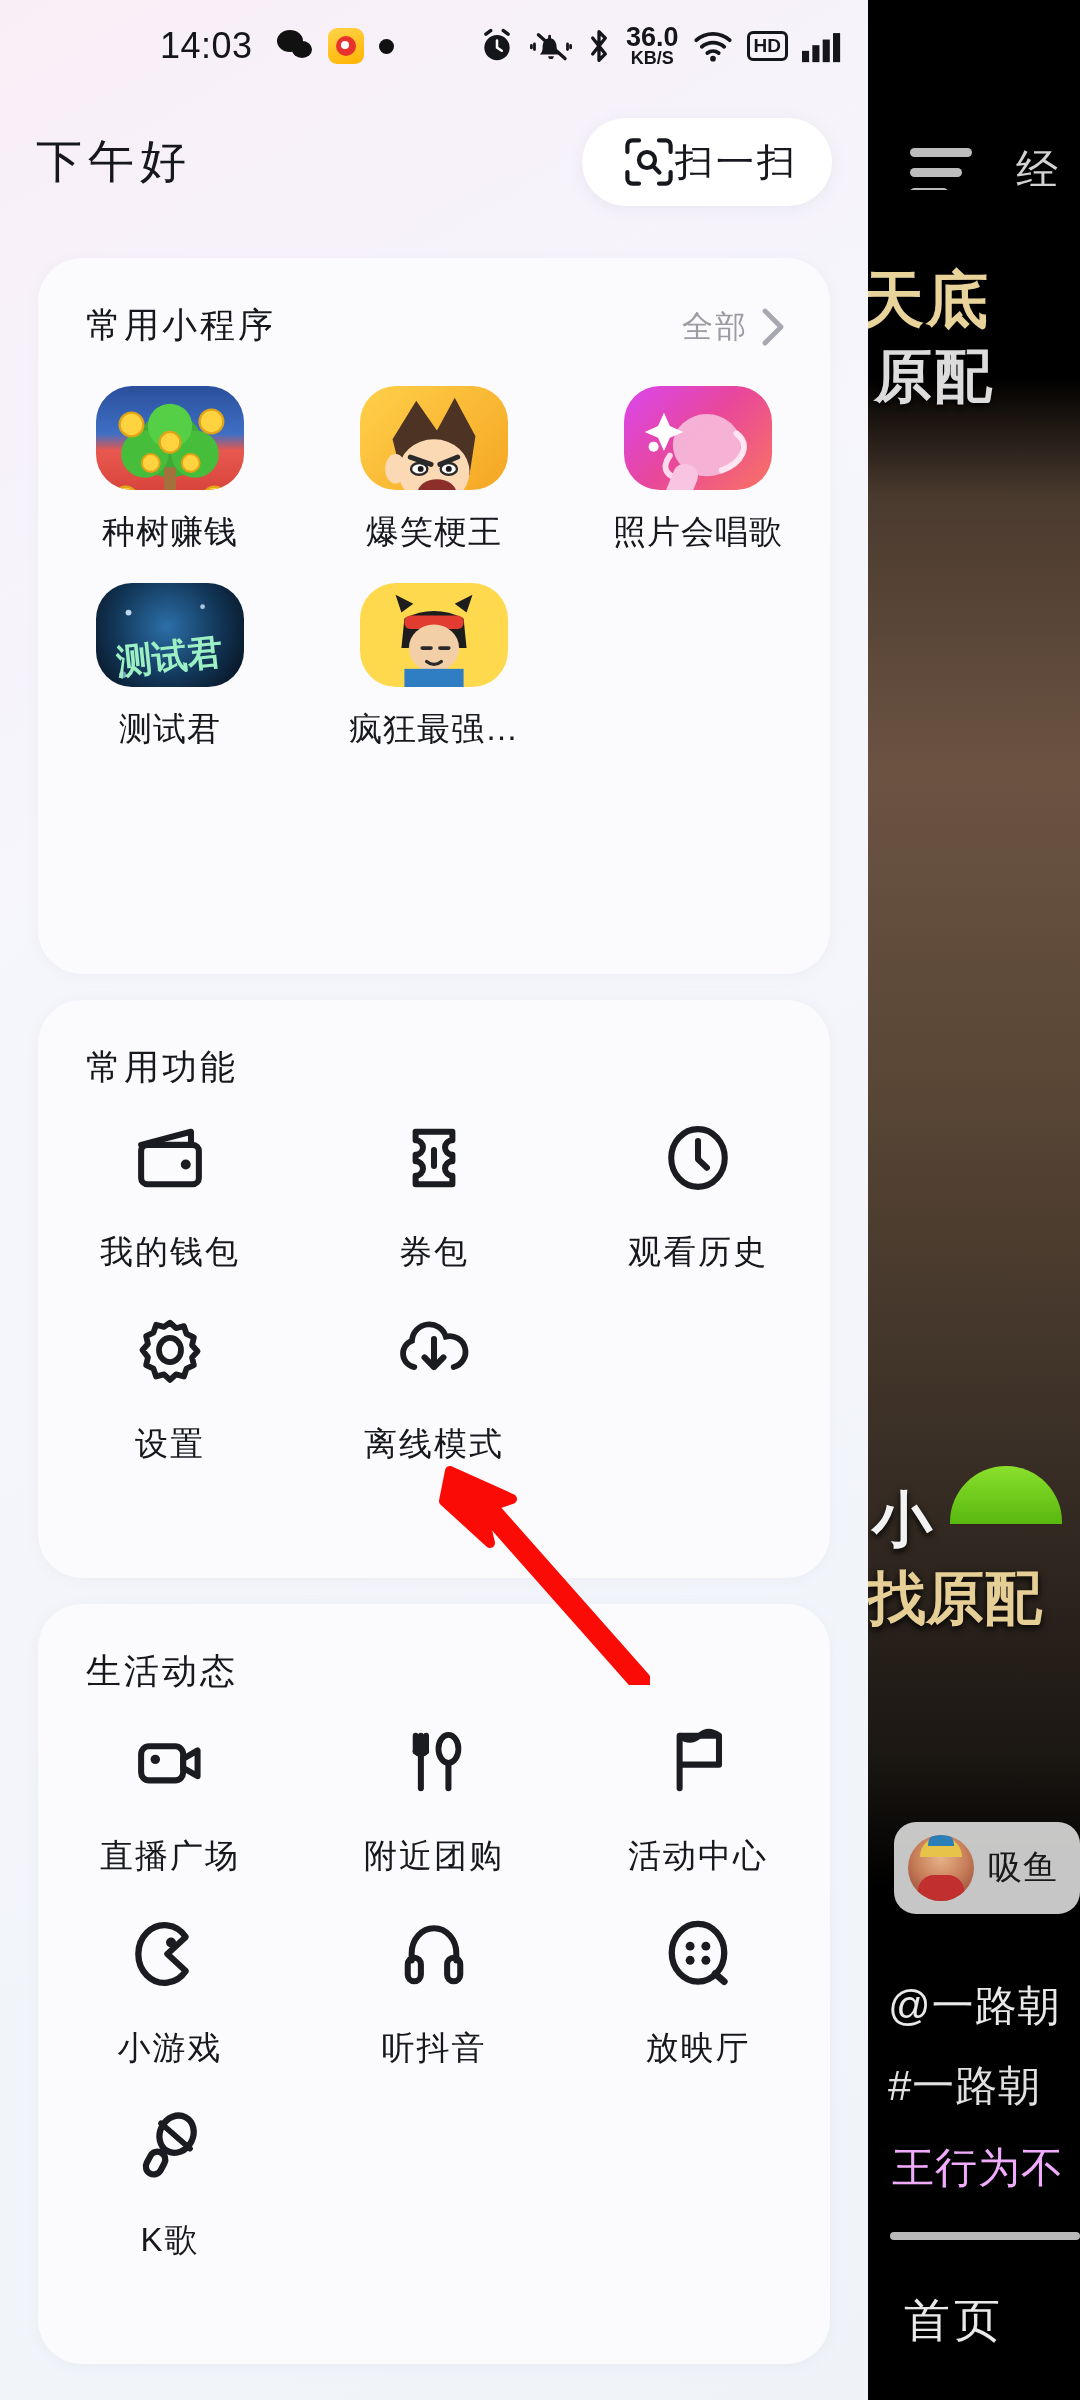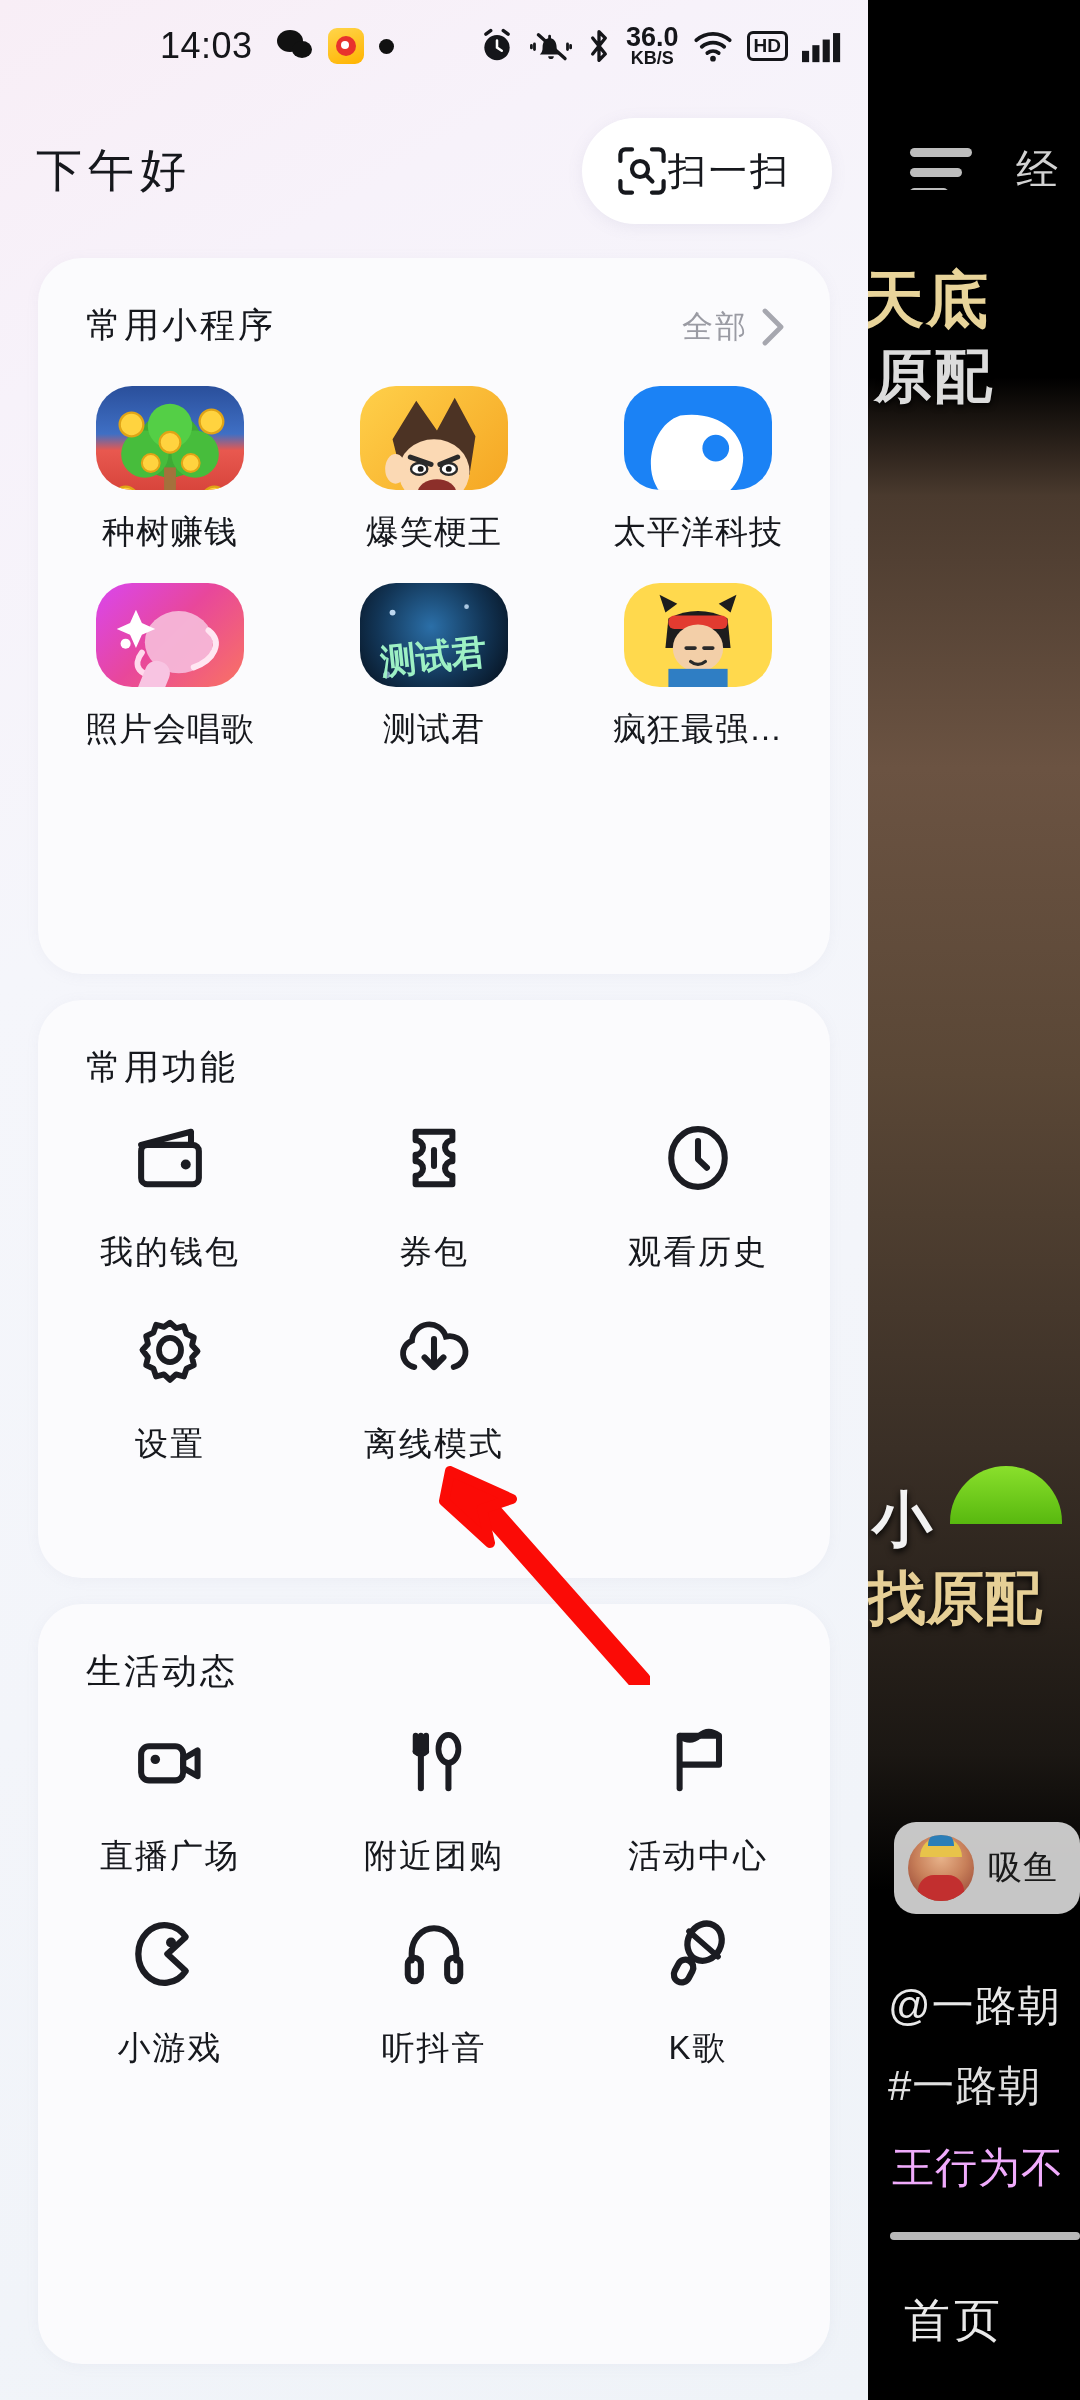--- a/index.html
+++ b/index.html
@@ -48,22 +48,22 @@
   }
 
   
   #app-header {
     position: absolute; top: 118px; left: 0; width: 868px;
     display: flex; align-items: center; padding: 0 36px;
   }
   .greeting { font-size: 46px; color: #16181d; letter-spacing: 6px; font-weight: 500; }
   .scan-pill {
     margin-left: auto; background: #ffffff; border-radius: 60px;
-    height: 106px; min-width: 250px; display: flex; align-items: center;
-    justify-content: flex-start; padding: 0 34px;
+    height: 88px; min-width: 250px; display: flex; align-items: center;
+    justify-content: flex-end; padding: 0 34px;
     box-shadow: 0 3px 16px rgba(120,120,160,.10);
   }
   .scan-pill .label { font-size: 38px; color: #16181d; letter-spacing: 3px; }
 
   
   .card {
     position: absolute; left: 38px; width: 792px;
     background: #fbfbfd; border-radius: 44px;
     box-shadow: 0 2px 14px rgba(140,140,170,.07);
   }
@@ -262,29 +262,20 @@
               <circle cx="41" cy="56" r="2" fill="#1a1a1a"></circle>
                 <circle cx="60" cy="56" r="2" fill="#1a1a1a"></circle>
               <ellipse cx="52" cy="72" rx="13" ry="9" fill="#8c2f2a"></ellipse>
               <ellipse cx="52" cy="78" rx="9" ry="4" fill="#f2f2f2"></ellipse>
               <rect x="26" y="84" width="48" height="16" fill="#8fb6d8"></rect>
             </svg>
           </div>
           <div class="app-label">爆笑梗王</div>
         </div>
 
-        <div class="app-cell">
-          <div class="app-icon ic-pc">
-            <svg width="148" height="148" viewBox="0 0 100 100">
-              <path d="M38 20 C66 16 84 34 80 54 C77 72 60 82 44 78 C36 76 31 82 26 86 C27 76 24 72 21 66 C14 52 20 26 38 20 Z" fill="#ffffff"></path>
-              <circle cx="62" cy="42" r="9" fill="#1b82f5"></circle>
-            </svg>
-          </div>
-          <div class="app-label">太平洋科技</div>
-        </div>
 
         <div class="app-cell">
           <div class="app-icon ic-sing">
             <svg width="148" height="148" viewBox="0 0 100 100">
               <ellipse cx="56" cy="40" rx="23" ry="21" fill="#f5b7d8" opacity=".95"></ellipse>
               <path d="M31 47 C24 56 30 64 42 61" stroke="#ffd9ec" stroke-width="4" fill="none" stroke-linecap="round"></path>
               <path d="M76 32 C86 40 80 52 66 57" stroke="#ffe6f2" stroke-width="4" fill="none" stroke-linecap="round"></path>
               <rect x="30" y="52" width="17" height="34" rx="8" transform="rotate(22 38 68)" fill="#f8c4e2"></rect>
               <path d="M27 18 l4 9 9 4 -9 4 -4 9 -4-9 -9-4 9-4 z" fill="#ffffff"></path>
               <circle cx="20" cy="41" r="3.4" fill="#ffffff"></circle>
@@ -439,20 +430,33 @@
           <span class="fn-ico">
             <svg width="84" height="84" viewBox="0 0 32 32">
               <path d="M7.5 18.5v-2.8a8.5 9.5 0 0 1 17 0v2.8" stroke="#1b1c22" stroke-width="2.3" fill="none" stroke-linecap="round"></path>
               <rect x="6" y="17.4" width="5" height="9" rx="2.5" stroke="#1b1c22" stroke-width="2.3" fill="none"></rect>
               <rect x="21" y="17.4" width="5" height="9" rx="2.5" stroke="#1b1c22" stroke-width="2.3" fill="none"></rect>
             </svg>
           </span>
           <span class="fn-label">听抖音</span>
         </div>
 
+        <div class="fn-cell">
+          <span class="fn-ico">
+            <svg width="84" height="84" viewBox="0 0 32 32">
+              <ellipse cx="16" cy="15.5" rx="10" ry="11" stroke="#1b1c22" stroke-width="2.4" fill="none"></ellipse>
+              <path d="M22.5 23.5l3.5 3" stroke="#1b1c22" stroke-width="2.6" stroke-linecap="round"></path>
+              <circle cx="13" cy="13" r="1.7" fill="#1b1c22"></circle>
+              <circle cx="19" cy="13" r="1.7" fill="#1b1c22"></circle>
+              <circle cx="13" cy="18.4" r="1.7" fill="#1b1c22"></circle>
+              <circle cx="19" cy="18.4" r="1.7" fill="#1b1c22"></circle>
+            </svg>
+          </span>
+          <span class="fn-label">放映厅</span>
+        </div>
 
         <div class="fn-cell">
           <span class="fn-ico">
             <svg width="84" height="84" viewBox="0 0 32 32">
               <ellipse cx="18.5" cy="11.5" rx="6.3" ry="7.3" transform="rotate(28 18.5 11.5)" stroke="#1b1c22" stroke-width="2.4" fill="none"></ellipse>
               <rect x="7.5" y="18" width="6" height="9" rx="3" transform="rotate(28 10.5 22.5)" stroke="#1b1c22" stroke-width="2.4" fill="none"></rect>
               <path d="M12.6 7.4L23.6 17" stroke="#1b1c22" stroke-width="2.2" stroke-linecap="round"></path>
             </svg>
           </span>
           <span class="fn-label">K歌</span>

